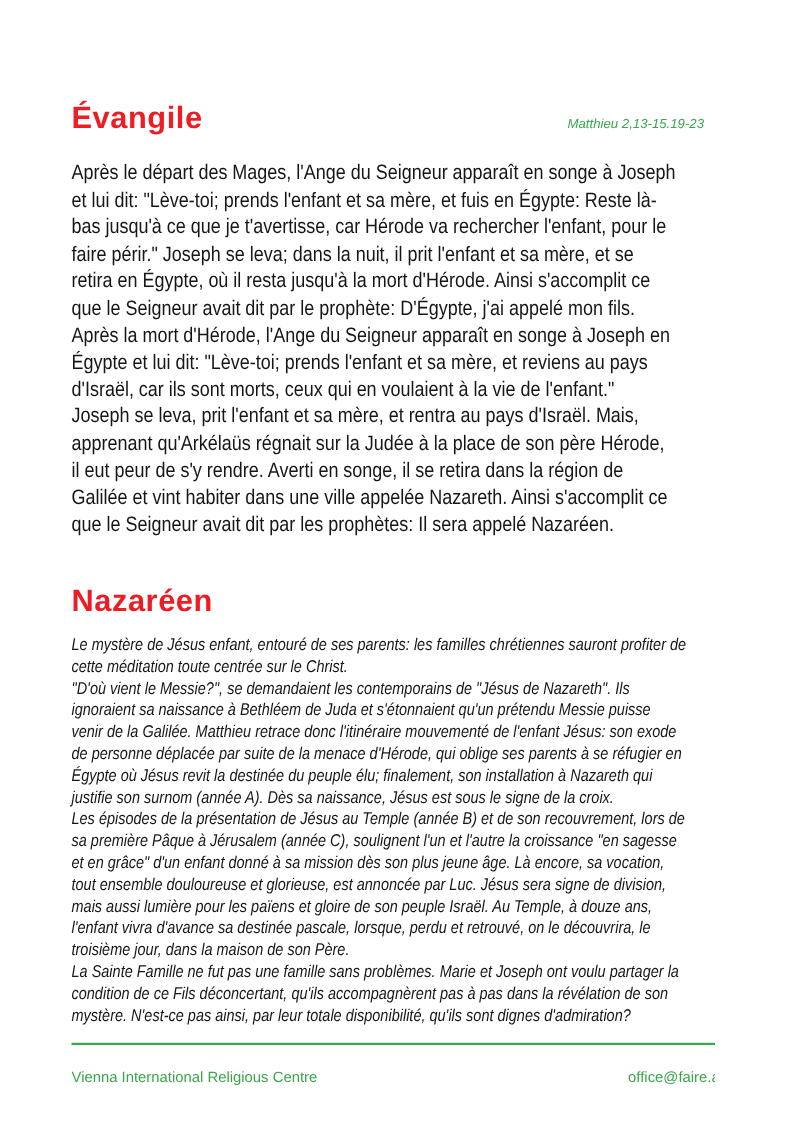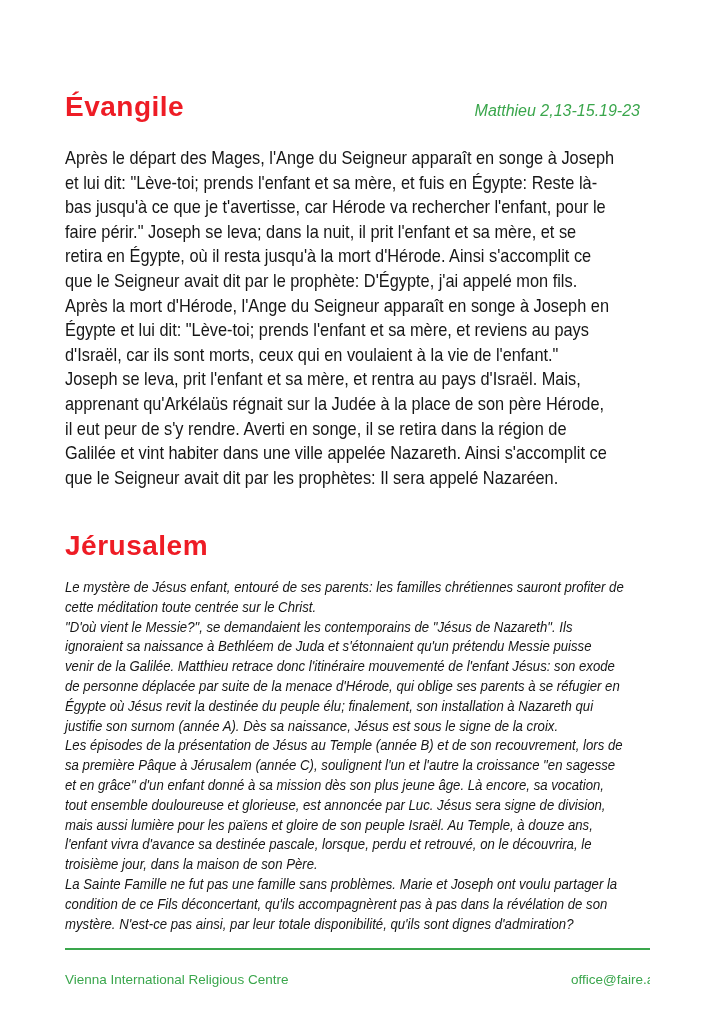--- a/index.html
+++ b/index.html
@@ -29,21 +29,21 @@
   }
   .section-title {
     margin: 0;
     font-size: 28px;
     line-height: 30px;
     font-weight: bold;
     letter-spacing: 0.5px;
     color: var(--red);
   }
   .scripture-ref {
-    font-size: 16px;
+    font-size: 12px;
     font-style: italic;
     color: var(--green);
     white-space: nowrap;
   }
   .gospel {
     position: absolute;
     top: 146px;
     left: 65px;
     font-size: 19px;
     line-height: 24.6px;
@@ -105,21 +105,21 @@
       <div class="text-line">Après la mort d'Hérode, l'Ange du Seigneur apparaît en songe à Joseph en</div>
       <div class="text-line">Égypte et lui dit: "Lève-toi; prends l'enfant et sa mère, et reviens au pays</div>
       <div class="text-line">d'Israël, car ils sont morts, ceux qui en voulaient à la vie de l'enfant."</div>
       <div class="text-line">Joseph se leva, prit l'enfant et sa mère, et rentra au pays d'Israël. Mais,</div>
       <div class="text-line">apprenant qu'Arkélaüs régnait sur la Judée à la place de son père Hérode,</div>
       <div class="text-line">il eut peur de s'y rendre. Averti en songe, il se retira dans la région de</div>
       <div class="text-line">Galilée et vint habiter dans une ville appelée Nazareth. Ainsi s'accomplit ce</div>
       <div class="text-line">que le Seigneur avait dit par les prophètes: Il sera appelé Nazaréen.</div>
     </div>
 
-  <h2 class="section-title reflexion-title">Jérusalem</h2>
+  <h2 class="section-title reflexion-title">Nazaréen</h2>
 
   <div class="reflection">
       <div class="text-line">Le mystère de Jésus enfant, entouré de ses parents: les familles chrétiennes sauront profiter de</div>
       <div class="text-line">cette méditation toute centrée sur le Christ.</div>
       <div class="text-line">"D'où vient le Messie?", se demandaient les contemporains de "Jésus de Nazareth". Ils</div>
       <div class="text-line">ignoraient sa naissance à Bethléem de Juda et s'étonnaient qu'un prétendu Messie puisse</div>
       <div class="text-line">venir de la Galilée. Matthieu retrace donc l'itinéraire mouvementé de l'enfant Jésus: son exode</div>
       <div class="text-line">de personne déplacée par suite de la menace d'Hérode, qui oblige ses parents à se réfugier en</div>
       <div class="text-line">Égypte où Jésus revit la destinée du peuple élu; finalement, son installation à Nazareth qui</div>
       <div class="text-line">justifie son surnom (année A). Dès sa naissance, Jésus est sous le signe de la croix.</div>

